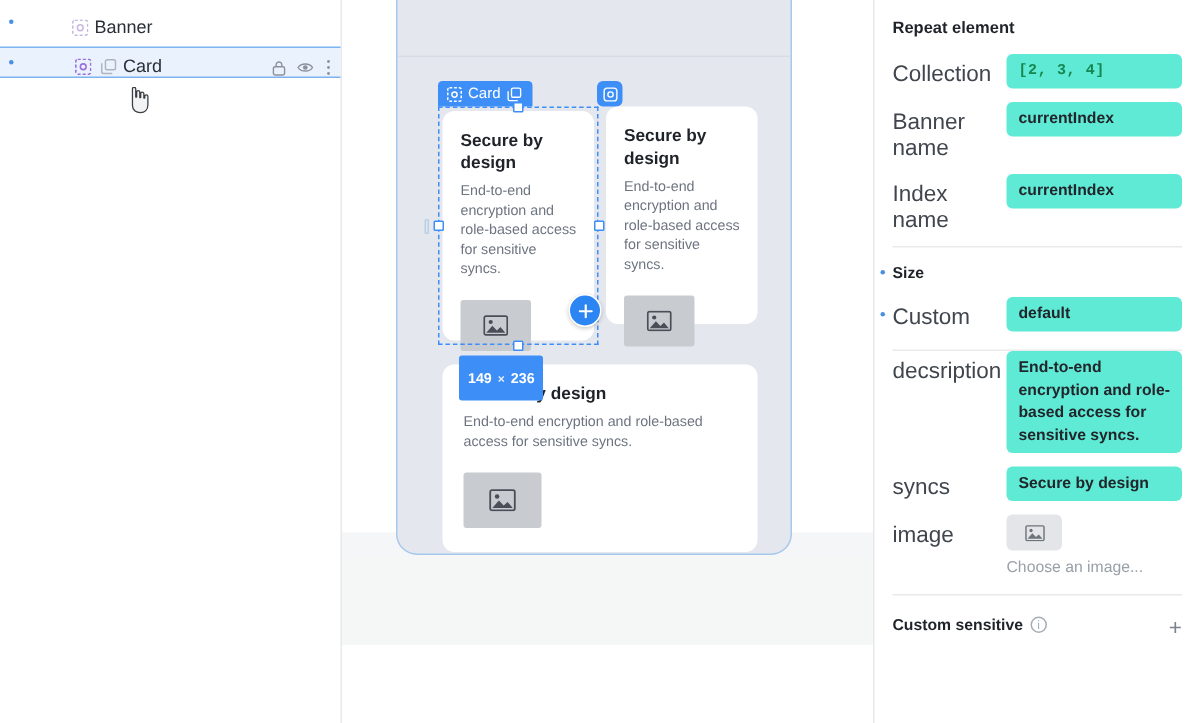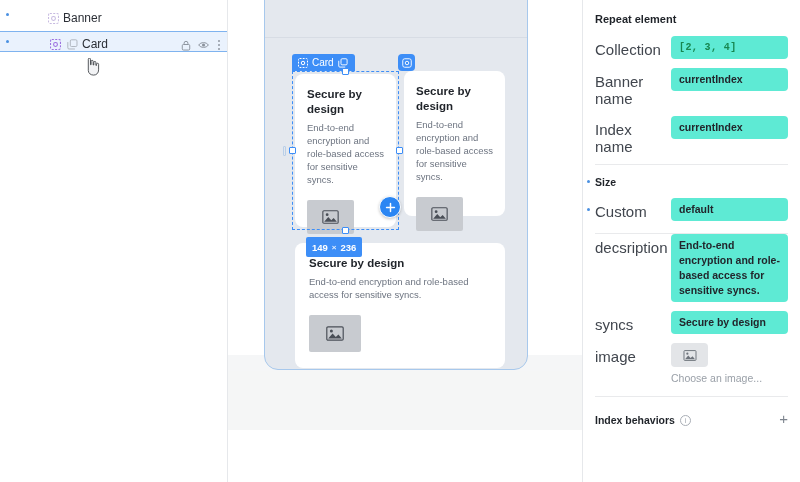--- a/index.html
+++ b/index.html
@@ -162,21 +162,21 @@
   .badge-sq {
     position: absolute; left: 103px; top: -20px;
     width: 17px; height: 17px; background: #3d8ef7;
     border-radius: 4px;
     display: flex; align-items: center; justify-content: center;
   }
   .badge-sq svg { display: block; }
 
   .dim-badge {
     position: absolute; left: 11px; top: 163px;
-    height: 20px; background: #3d8ef7; color: #fff;
+    height: 30px; background: #3d8ef7; color: #fff;
     border-radius: 2px;
     display: flex; align-items: center; gap: 4px;
     padding: 0 6px;
     font-size: 9.5px; font-weight: bold;
     z-index: 12;
   }
   .dim-x { font-size: 8px; opacity: .85; }
 
   .plus-btn {
     position: absolute; left: 84px; top: 122px;
@@ -238,21 +238,21 @@
     line-height: 15px;
     min-height: 23px;
     font-weight: bold;
   }
   .prop-value.code {
     font-family: "Liberation Mono", monospace;
     color: #17864f; font-size: 10px; letter-spacing: .4px;
   }
   .divider { height: 1px; background: #e9eaec; margin: 5px 0 0 0; }
   .sub-head {
-    display: flex; align-items: flex-end;
+    display: flex; align-items: flex-start;
     font-size: 10.5px; font-weight: bold; color: #1f2329;
     padding: 11px 0 10px 0; position: relative;
   }
   .sub-head .blue-bullet { top: 50%; margin-top: -1.5px; }
   .img-chip {
     width: 37px; height: 24px; background: #e3e5e8; border-radius: 4px;
     display: flex; align-items: center; justify-content: center;
   }
   .img-chip svg { display: block; }
   .img-hint { font-size: 10.5px; color: #9aa0a8; margin-top: 5px; }
@@ -487,19 +487,19 @@
             <path d="M2.2 12.6 L6.6 7.6 L9.8 11 L12.4 8.6 L15.8 12.6 Z" fill="#6d737b"></path>
           </svg>
         </div>
         <div class="img-hint">Choose an image...</div>
       </div>
     </div>
 
     <div class="divider" style="margin-top:12px;"></div>
 
     <div class="sub-head" style="padding-top:14px;">
-      <span>Index behaviors</span>
+      <span>Custom sensitive</span>
       <span class="info-i" style="margin-left:5px;">i</span>
       <span class="plus-small">+</span>
     </div>
 
   </div>
 </div>
 
 </body></html>

